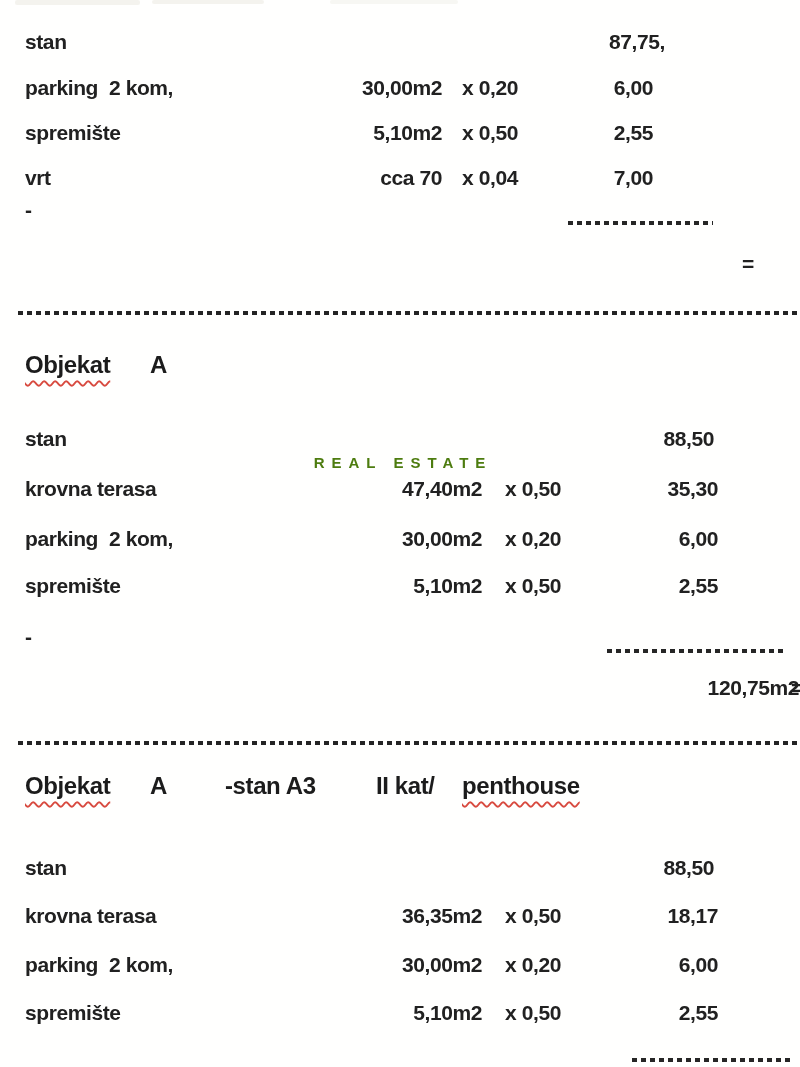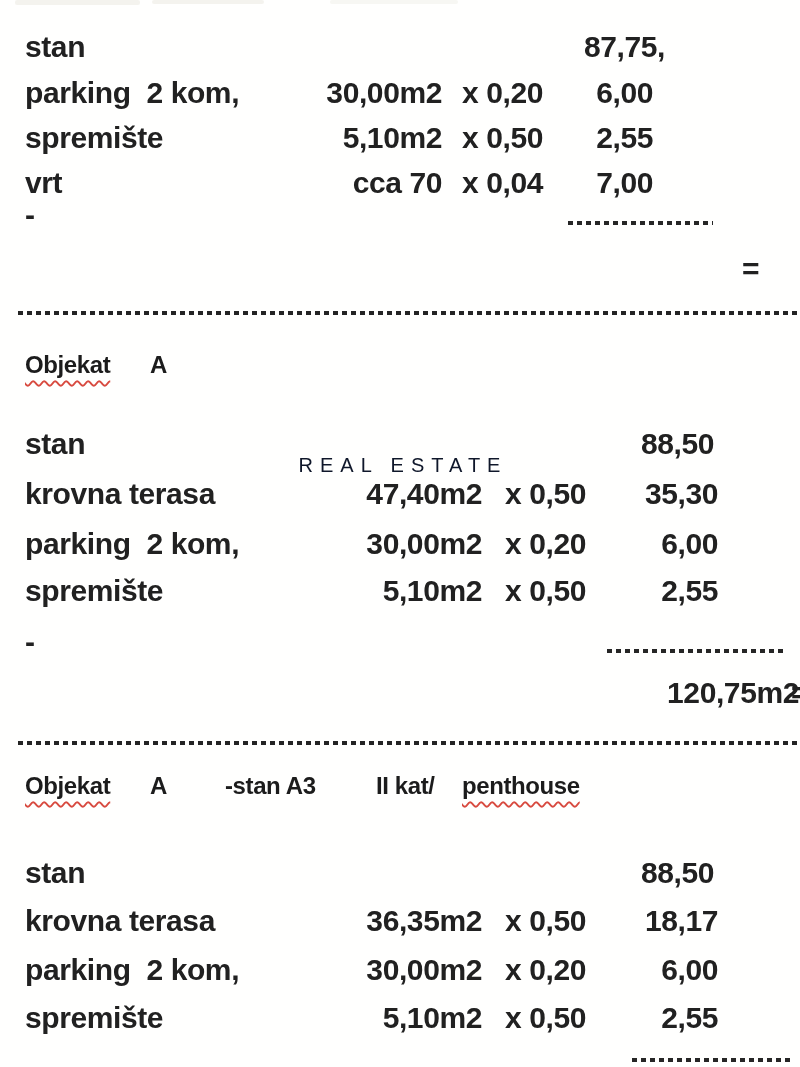--- a/index.html
+++ b/index.html
@@ -14,21 +14,21 @@
     width: 800px; height: 1067px;
     background: #fffffe;
     color: #212121;
     overflow: hidden;
   }
 
   
   .row { position: absolute; left: 0; right: 0; height: 40px; }
   .cell {
     position: absolute;
-    font-size: 30px;
+    font-size: 21px;
     font-weight: 700;
     letter-spacing: -0.4px;
     color: #212121;
     white-space: pre;
     line-height: 1.1;
   }
   .lbl   { left: 25px; }
   .minus { left: 25px; }
 
   
@@ -88,24 +88,24 @@
   .wm-big {
     font-size: 104px;
     font-weight: 700;
     letter-spacing: 16px;
     color: transparent;
     -webkit-text-stroke: 2px #ebebe9;
     line-height: 1.0;
   }
   .wm-small {
     margin-top: 2px;
-    font-size: 20px;
-    font-weight: 400;
+    font-size: 15px;
+    font-weight: 700;
     letter-spacing: 7px;
-    color: #0f172a;
+    color: #4d7c0f;
   }
 
   
   .top-smudge { position: absolute; top: 0; height: 5px; background: #f1f0ea; border-radius: 2px; opacity: 0.8; }
   .ts1 { left: 15px;  width: 125px; }
   .ts2 { left: 152px; width: 112px; height: 4px; }
   .ts3 { left: 330px; width: 128px; height: 4px; opacity: 0.55; }
 </style>
 </head>
 <body>

